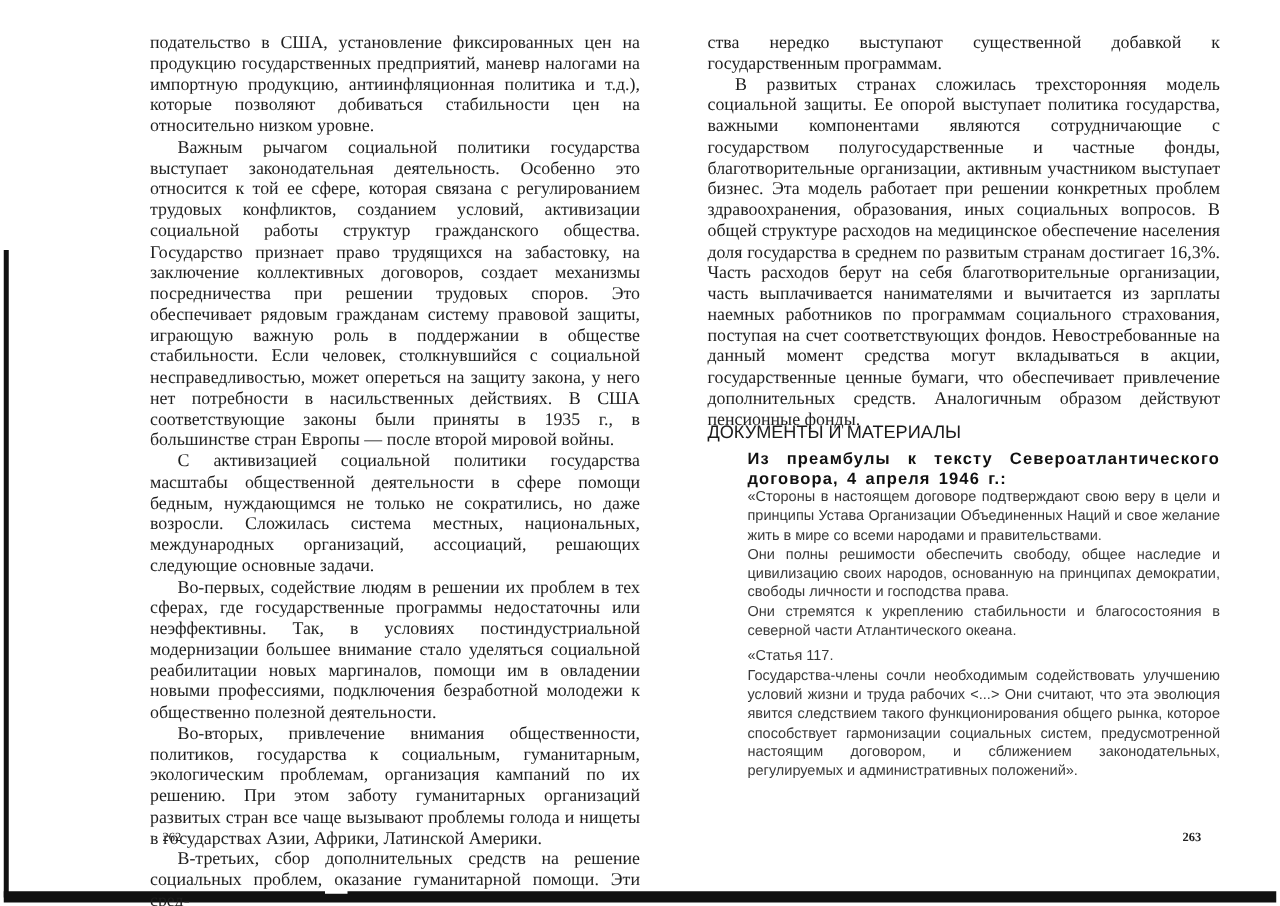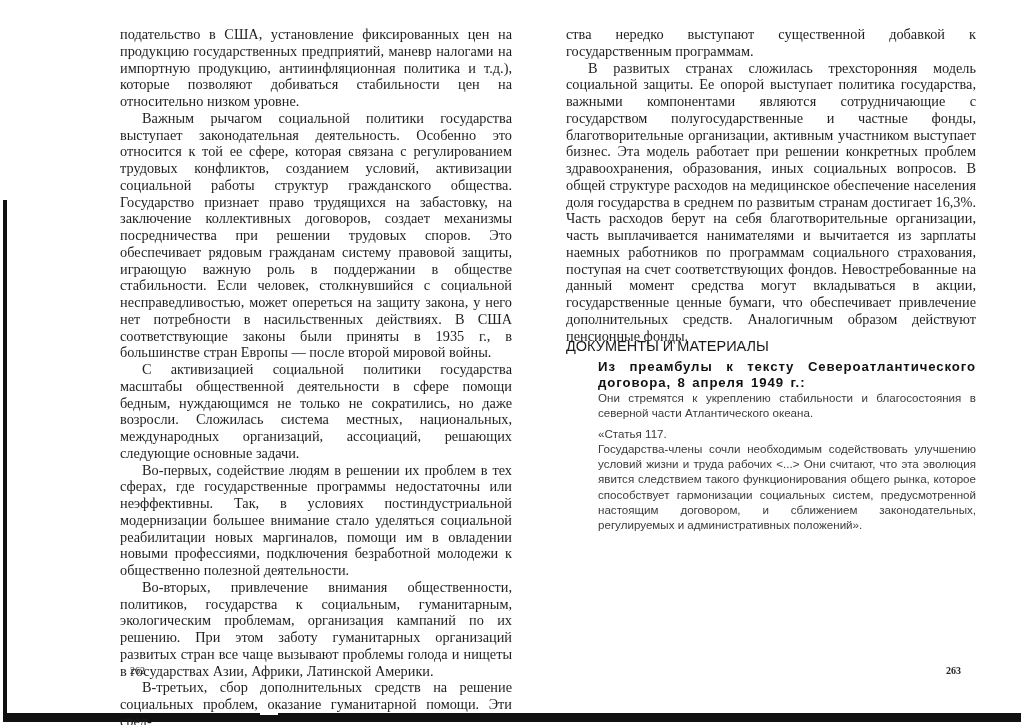--- a/index.html
+++ b/index.html
@@ -69,21 +69,23 @@
 
   <div class="page page-right serif">
     <p>ства нередко выступают существенной добавкой к государственным программам.</p>
     <p class="ind">В развитых странах сложилась трехсторонняя модель социальной защиты. Ее опорой выступает политика государства, важными компонентами являются сотрудничающие с государством полугосударственные и частные фонды, благотворительные организации, активным участником выступает бизнес. Эта модель работает при решении конкретных проблем здравоохранения, образования, иных социальных вопросов. В общей структуре расходов на медицинское обеспечение населения доля государства в среднем по развитым странам достигает 16,3%. Часть расходов берут на себя благотворительные организации, часть выплачивается нанимателями и вычитается из зарплаты наемных работников по программам социального страхования, поступая на счет соответствующих фондов. Невостребованные на данный момент средства могут вкладываться в акции, государственные ценные бумаги, что обеспечивает привлечение дополнительных средств. Аналогичным образом действуют пенсионные фонды.</p>
   </div>
 
   <div class="section-title sans">ДОКУМЕНТЫ И МАТЕРИАЛЫ</div>
 
   <div class="docs sans">
     <div class="doc-block">
-      <p class="doc-head spaced">Из преамбулы к тексту Североатлантического договора, 8 апреля 1949 г.:</p>
+      <p class="doc-head spaced">Из преамбулы к тексту Североатлантического договора, 4 апреля 1946 г.:</p>
+      <p class="doc-body">«Стороны в настоящем договоре подтверждают свою веру в цели и принципы Устава Организации Объединенных Наций и свое желание жить в мире со всеми народами и правительствами.</p>
+      <p class="doc-body">Они полны решимости обеспечить свободу, общее наследие и цивилизацию своих народов, основанную на принципах демократии, свободы личности и господства права.</p>
       <p class="doc-body">Они стремятся к укреплению стабильности и благосостояния в северной части Атлантического океана.</p>
     </div>
     <div class="doc-block">
       <p class="doc-body">«Статья 117.</p>
       <p class="doc-body">Государства-члены сочли необходимым содействовать улучшению условий жизни и труда рабочих &lt;...&gt; Они считают, что эта эволюция явится следствием такого функционирования общего рынка, которое способствует гармонизации социальных систем, предусмотренной настоящим договором, и сближением законодательных, регулируемых и административных положений».</p>
     </div>
   </div>
 
   <div class="page-num pn-right">263</div>
 </div>

